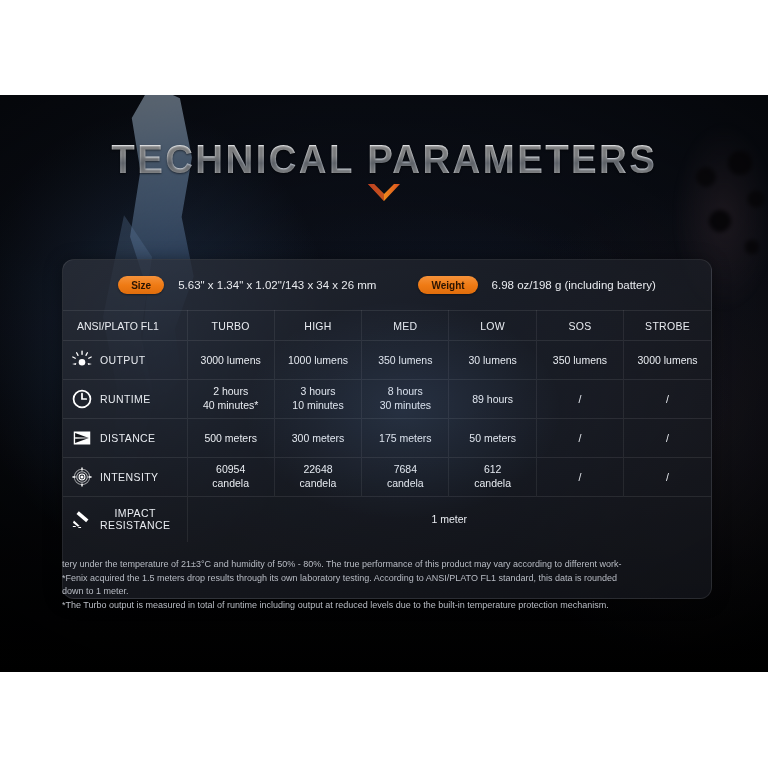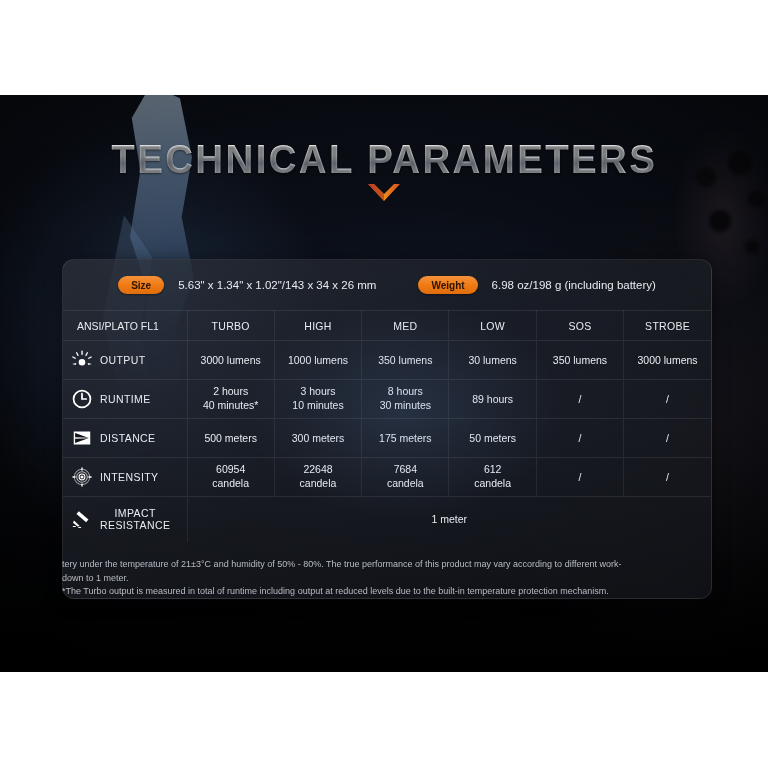--- a/index.html
+++ b/index.html
@@ -310,17 +310,18 @@
           <td colspan="6">1 meter</td>
         </tr>
 
 
       </tbody>
     </table>
   </div>
 
   <div class="notes">
     <p>tery under the temperature of 21±3°C and humidity of 50% - 80%. The true performance of this product may vary according to different work-</p>
+    <p>*Fenix acquired the 1.5 meters drop results through its own laboratory testing. According to ANSI/PLATO FL1 standard, this data is rounded</p>
     <p>down to 1 meter.</p>
     <p>*The Turbo output is measured in total of runtime including output at reduced levels due to the built-in temperature protection mechanism.</p>
   </div>
 
 </div>
 
 </body></html>

